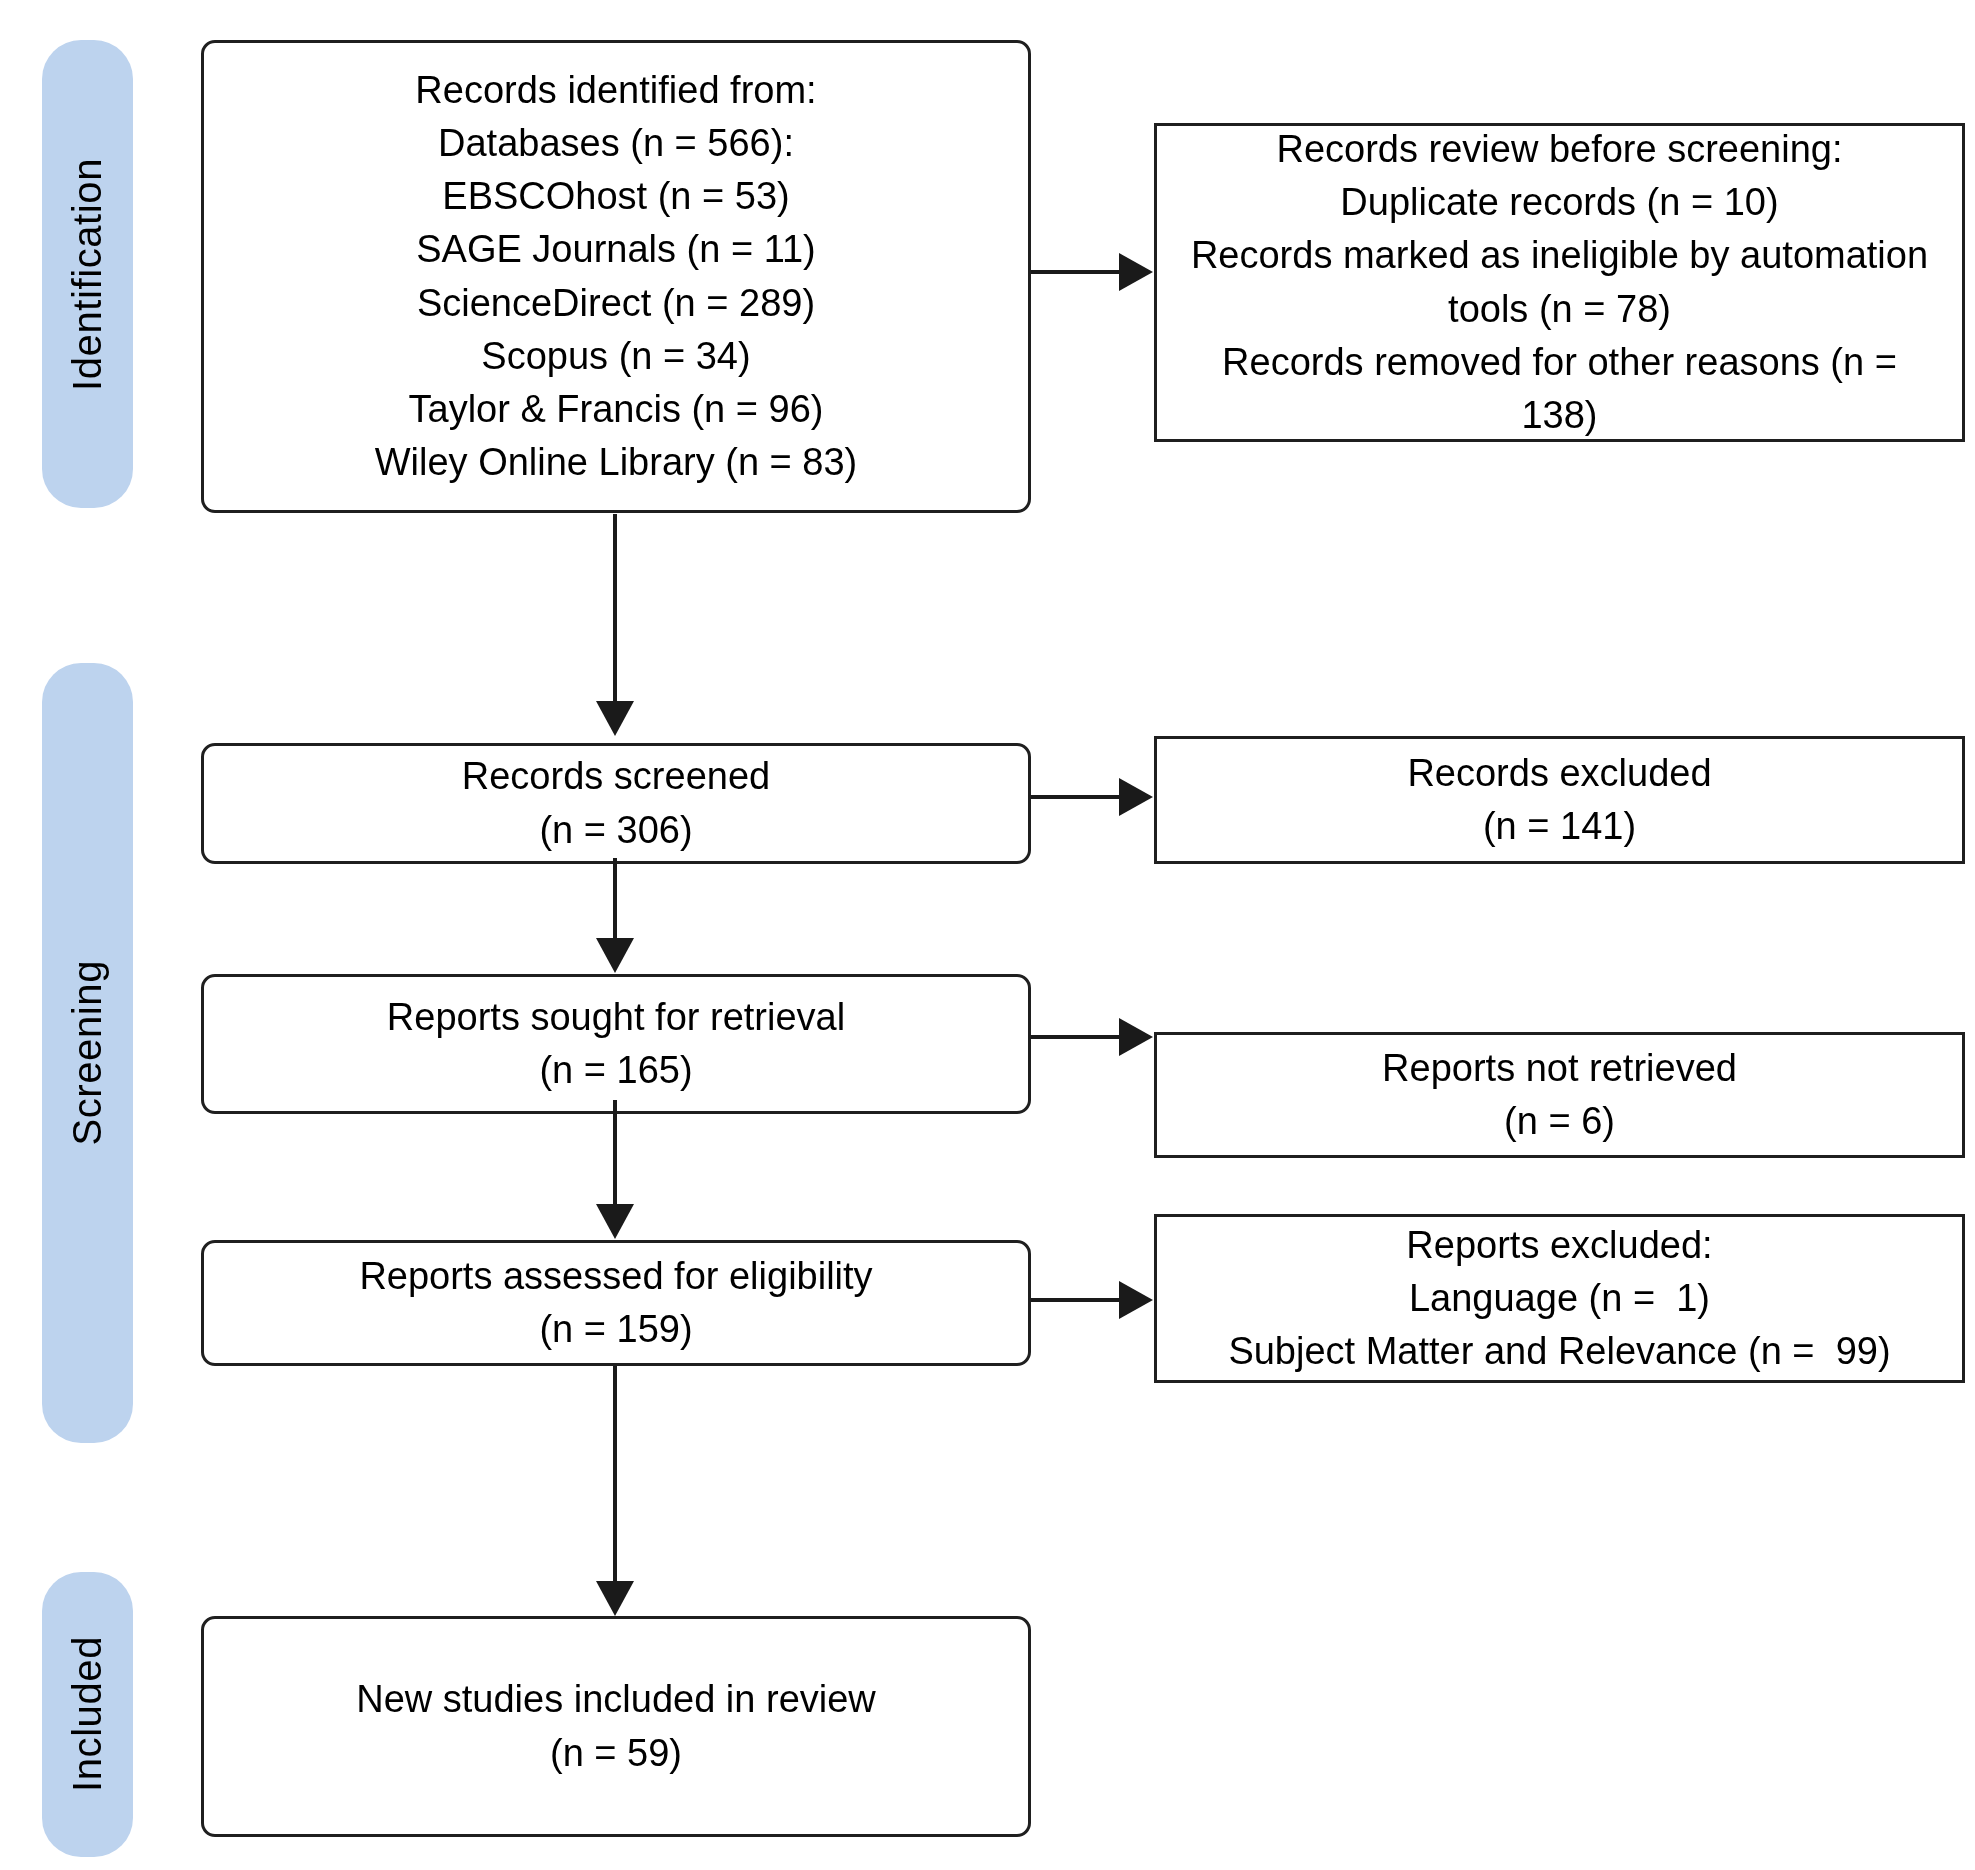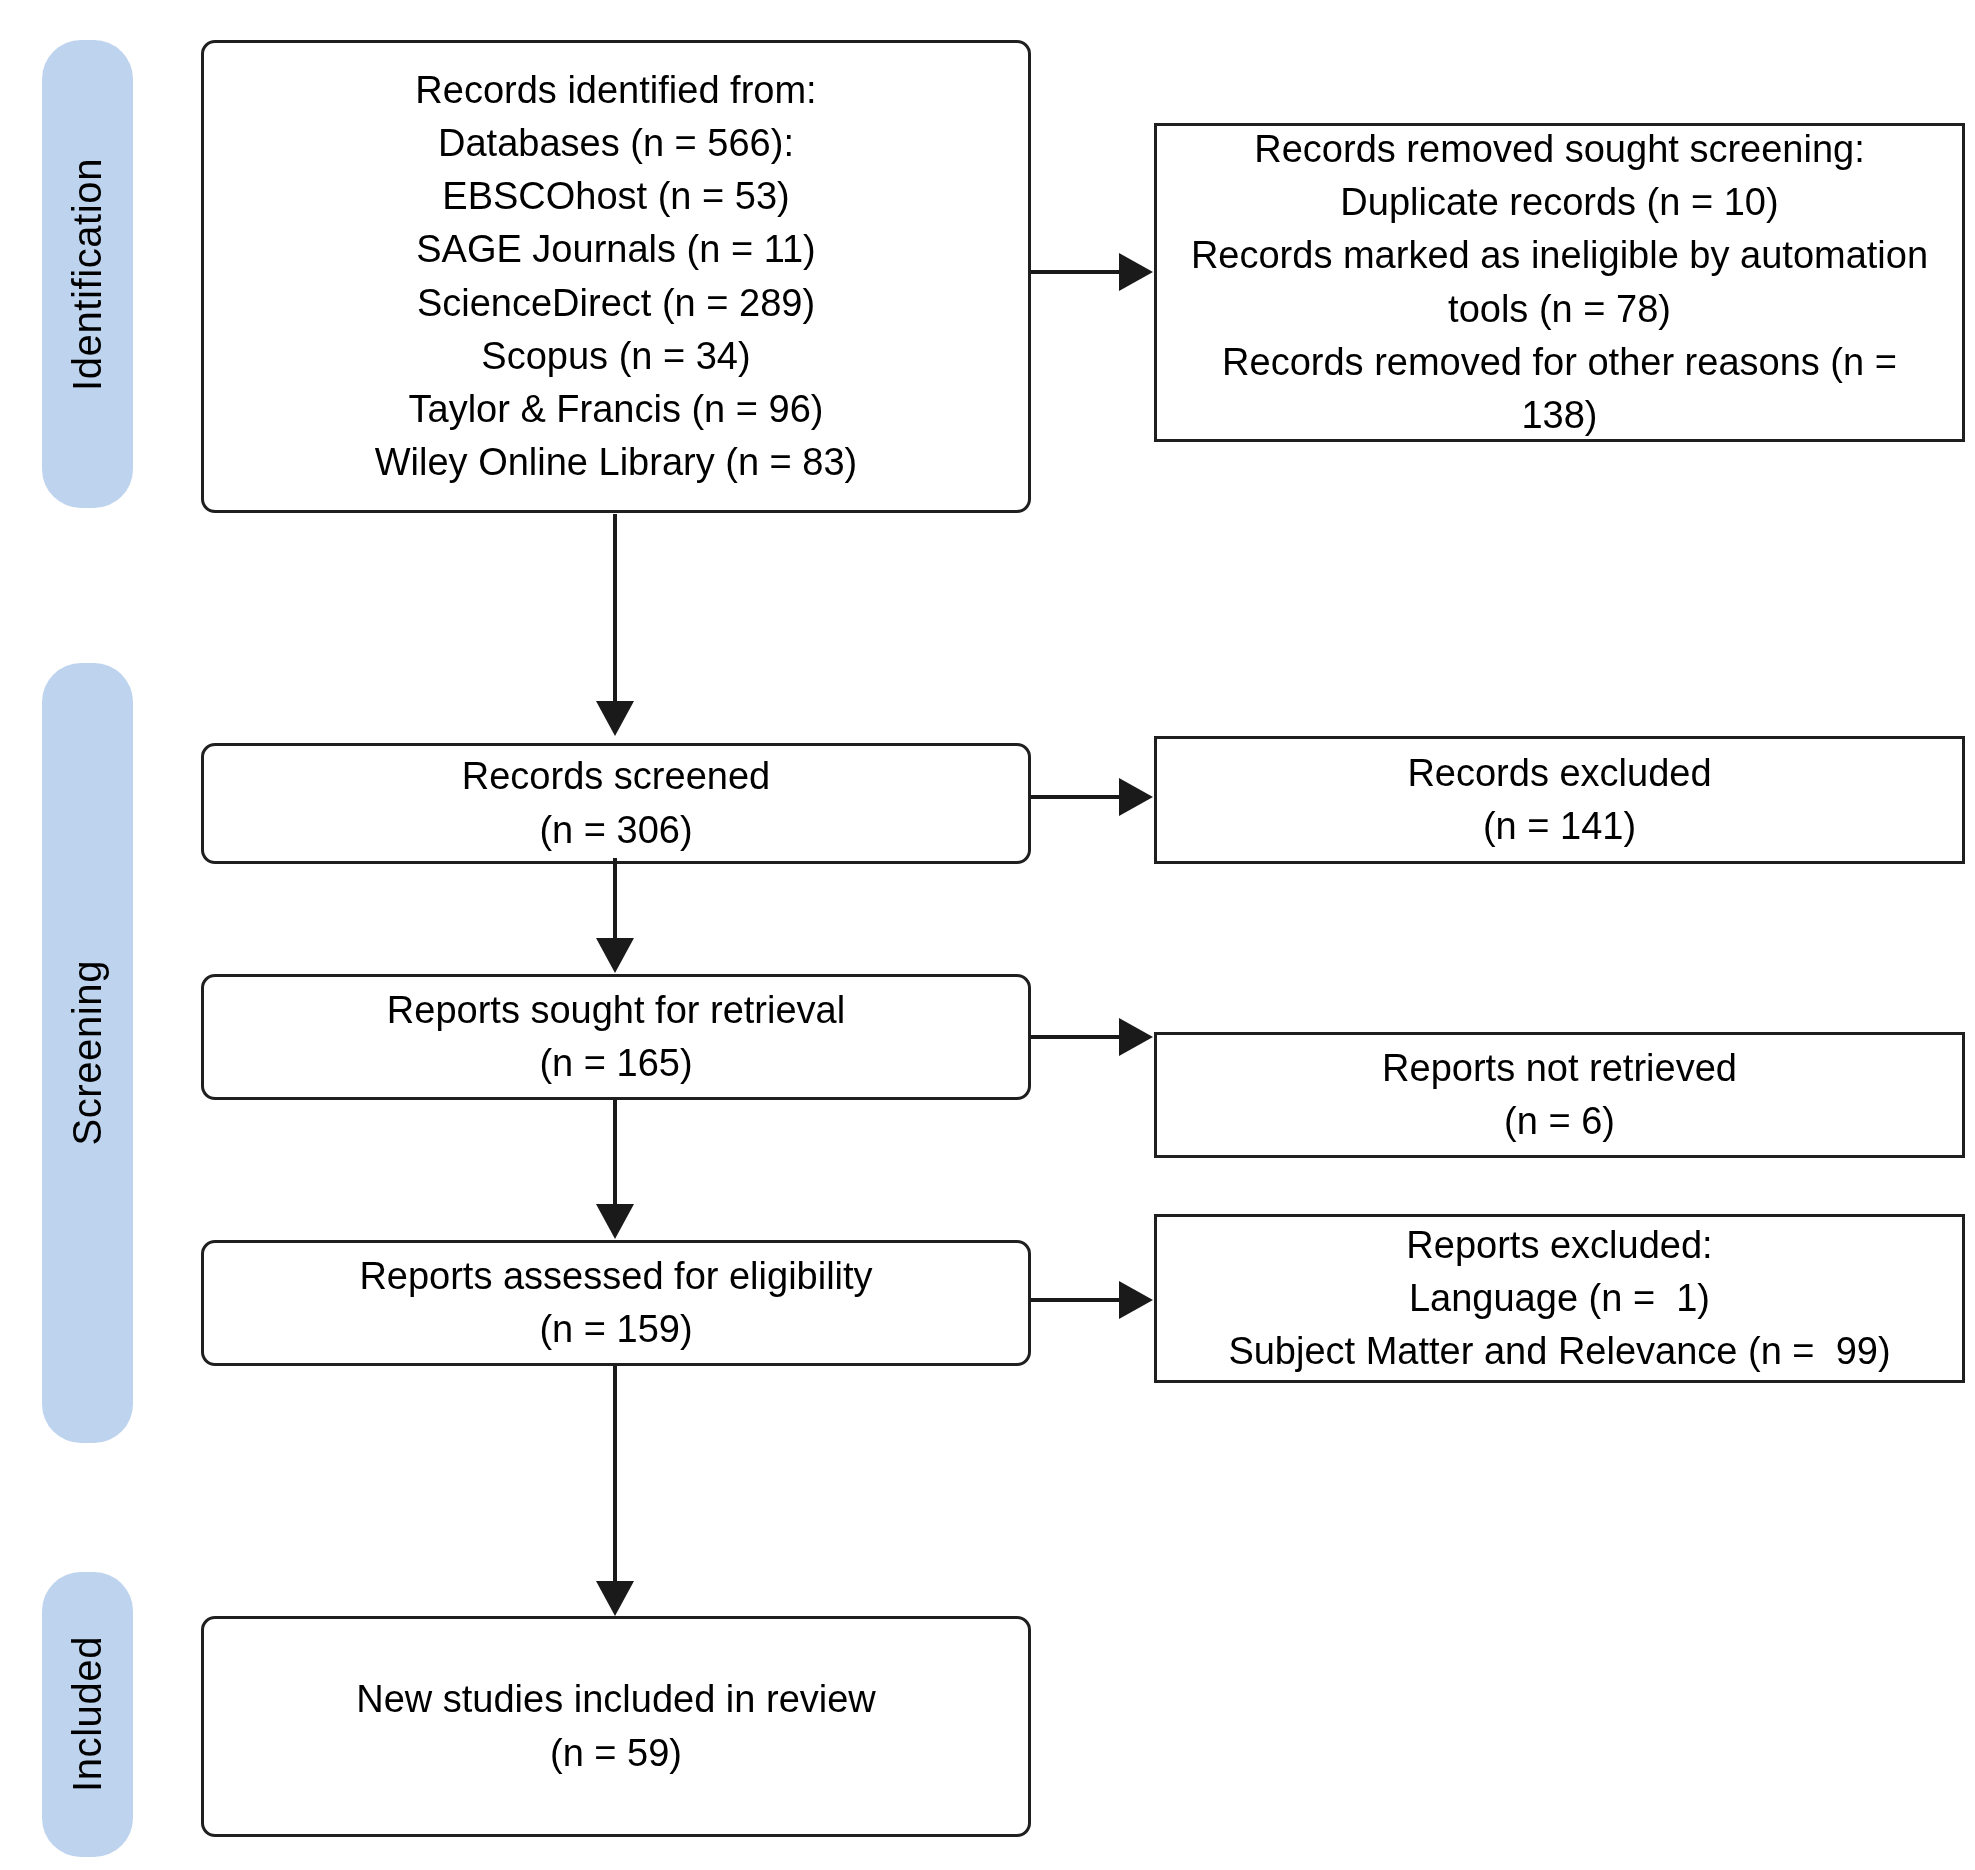--- a/index.html
+++ b/index.html
@@ -46,21 +46,21 @@
   }
   .flow-box .line { white-space: pre-wrap; }
 
   .col-main  { left: 201px;  width: 830px; border-radius: 14px; }
   .col-right { left: 1154px; width: 811px; }
 
   .box-identified        { top: 40px;   height: 473px; }
   .box-removed           { top: 123px;  height: 319px; }
   .box-screened          { top: 736px; height: 121px; margin-top: 7px; }
   .box-records-excluded  { top: 736px; height: 128px; }
-  .box-sought            { top: 974px; height: 126px; }
+  .box-sought            { top: 974px; height: 140px; }
   .box-not-retrieved     { top: 1032px; height: 126px; }
   .box-assessed          { top: 1240px; height: 126px; }
   .box-reports-excluded  { top: 1214px; height: 169px; text-align: center; }
   .box-included          { top: 1616px; height: 221px; }
 
   
   .v-stem {
     position: absolute; width: 3.8px;
     left: 613px;
     background: var(--arrow, #1a1a1a);
@@ -115,21 +115,21 @@
     <div class="line">Databases (n = 566):</div>
     <div class="line">EBSCOhost (n = 53)</div>
     <div class="line">SAGE Journals (n = 11)</div>
     <div class="line">ScienceDirect (n = 289)</div>
     <div class="line">Scopus (n = 34)</div>
     <div class="line">Taylor &amp; Francis (n = 96)</div>
     <div class="line">Wiley Online Library (n = 83)</div>
   </div>
 
   <div class="flow-box col-right box-removed">
-    <div class="line">Records removed sought screening:</div>
+    <div class="line">Records review before screening:</div>
     <div class="line">Duplicate records (n = 10)</div>
     <div class="line">Records marked as ineligible by automation</div>
     <div class="line">tools (n = 78)</div>
     <div class="line">Records removed for other reasons (n =</div>
     <div class="line">138)</div>
   </div>
 
   <div class="flow-box col-main box-screened">
     <div class="line">Records screened</div>
     <div class="line">(n = 306)</div>

